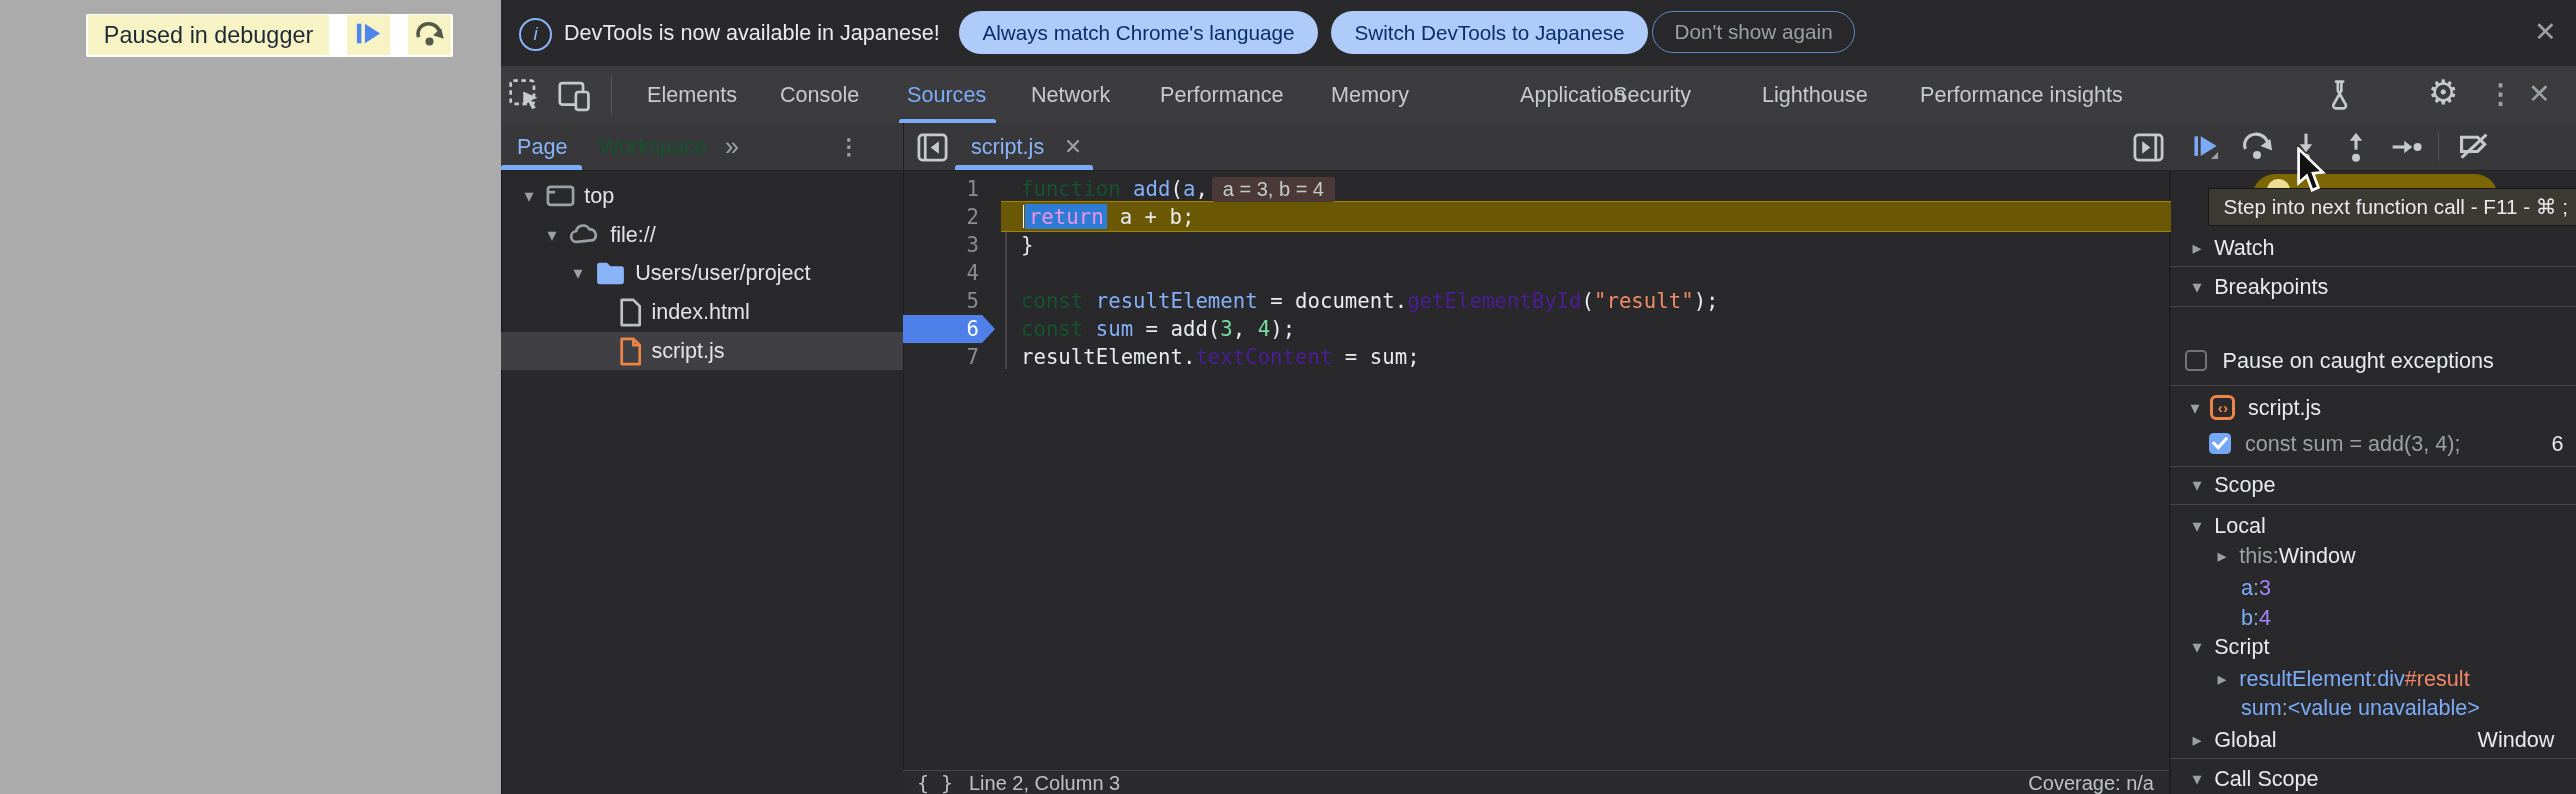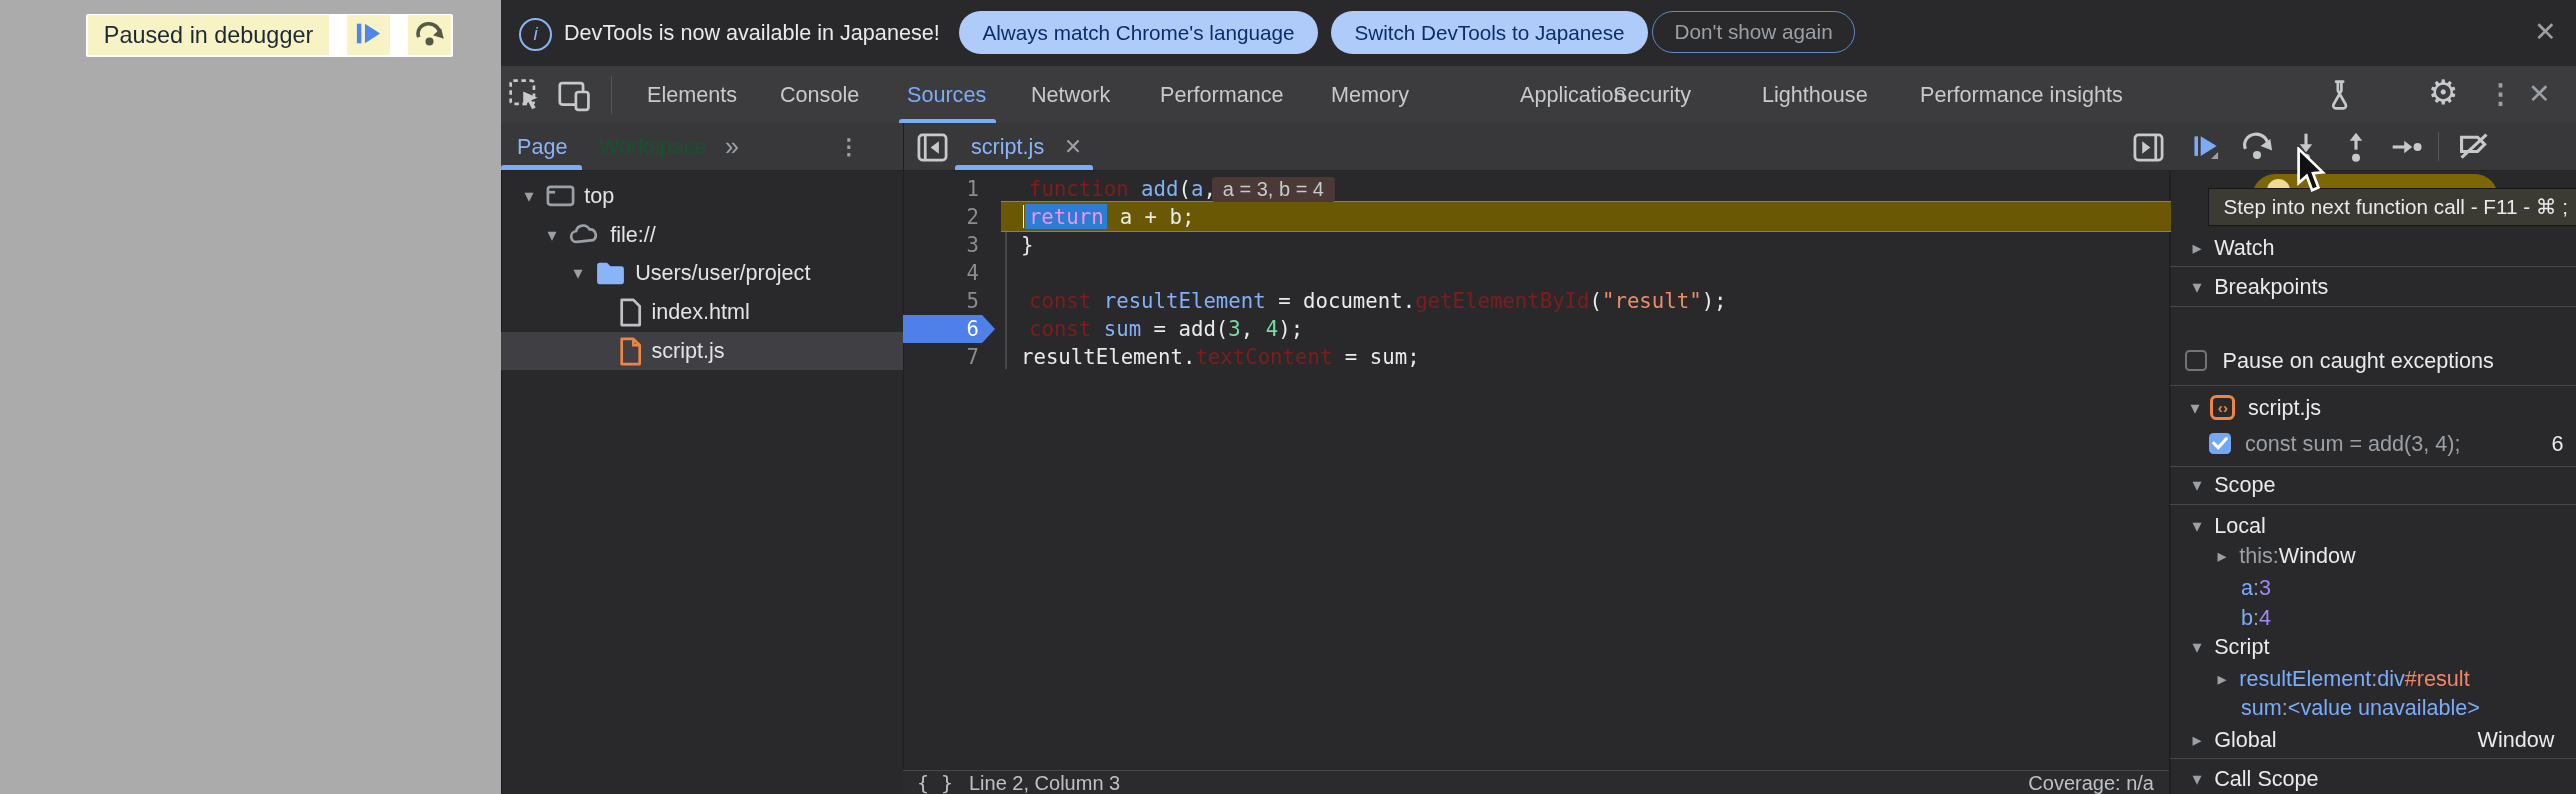--- a/index.html
+++ b/index.html
@@ -45,21 +45,21 @@
   .tree-row.sel{background:#3f3f44;}
   .caret{color:#9aa0a6;font-size:18px;width:20px;text-align:center;flex:none;}
   .ticon{flex:none;margin:0 9px 0 7.2px;display:flex;align-items:center;}
 
   
   .lnum{left:903px;width:76px;text-align:right;height:28px;line-height:28px;font-size:20.7px;
         color:#8b8b90;font-family:"DejaVu Sans Mono",monospace;cursor:pointer;}
   .code-line{left:1001px;width:1170px;height:28px;display:flex;align-items:center;padding-left:20px;
         font-family:"DejaVu Sans Mono",monospace;font-size:20.7px;color:#e8eaed;white-space:pre;box-sizing:border-box;cursor:text;}
   .exec{height:31px;background:#6a5804;border-top:1.8px solid #a28602;border-bottom:1.8px solid #a28602;padding-left:21.6px;}
-  .tk.kw{color:#7f1d1d;margin-left:8px;} .tk.fn{color:#83b0f8;} .tk.mth{color:#7f1d1d;} .tk.str{color:#ef8c67;} .tk.num{color:#79dba4;}
+  .tk.kw{color:#14532d;} .tk.fn{color:#83b0f8;} .tk.mth{color:#4c1d95;} .tk.str{color:#ef8c67;} .tk.num{color:#79dba4;}
   .sel-tok{background:#2d7cd6;color:#ef93e8;padding:0.9px 3.6px;}
   .caret-bar{display:inline-block;width:1.8px;height:23.4px;background:#fff;margin-right:0.9px;}
   .badge{left:1212px;top:177px;height:25px;line-height:25px;background:#4b3937;border-radius:3.6px;
         padding:0 10.8px;font-size:20px;color:#c6cacd;font-family:"Liberation Sans",sans-serif;}
   .bp-arrow{left:903px;top:315px;width:92px;height:28px;background:#4f80ea;
         clip-path:polygon(0 0,86% 0,100% 50%,86% 100%,0 100%);}
   .statusbar{left:903px;top:770px;width:1266px;height:25px;background:#2b2b2e;border-top:0.9px solid #47474b;
         color:#bdc1c6;font-size:20px;}
 
   

